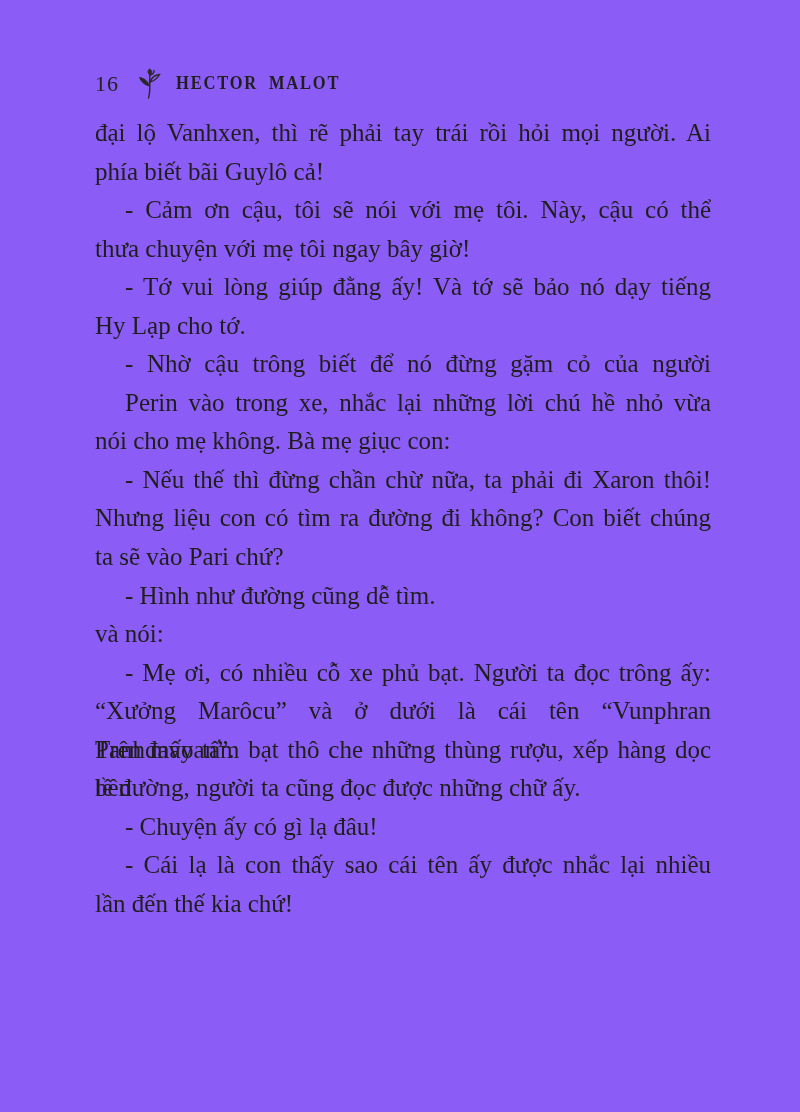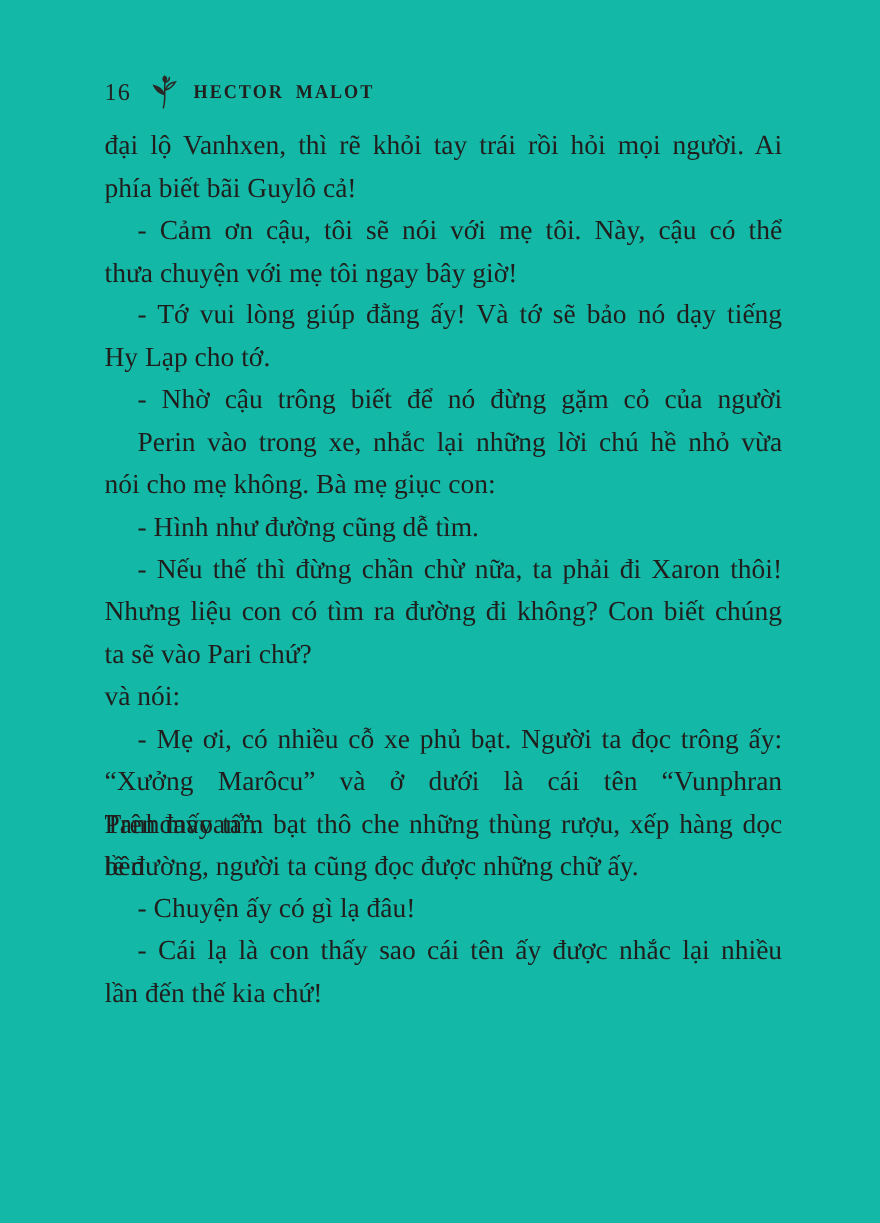--- a/index.html
+++ b/index.html
@@ -1,20 +1,20 @@
 <!DOCTYPE html>
 <html><head>
 <meta charset="utf-8">
 <style>
   html, body { margin: 0; padding: 0; }
   .page {
     position: relative;
     width: 800px;
     height: 1112px;
-    background: #14b8a6;
+    background: #8b5cf6;
     overflow: hidden;
     font-family: "Liberation Serif", "DejaVu Serif", serif;
     color: #1e1c1a;
   }
   
   .header {
     position: absolute;
     top: 66px;
     left: 95px;
     height: 36px;
@@ -78,21 +78,21 @@
           <path d="M14 7 C 16.5 6.5, 18 4.5, 18 2.5"></path>
         </g>
       </svg>
     </span>
     <span class="author">HECTOR MALOT</span>
   </div>
 
   <div class="text-block">
 
     <div>
-      <div class="ln">đại lộ Vanhxen, thì rẽ khỏi tay trái rồi hỏi mọi người. Ai</div>
+      <div class="ln">đại lộ Vanhxen, thì rẽ phải tay trái rồi hỏi mọi người. Ai</div>
       <div class="ln last">phía biết bãi Guylô cả!</div>
     </div>
 
     <div>
       <div class="ln ind">- Cảm ơn cậu, tôi sẽ nói với mẹ tôi. Này, cậu có thể</div>
       <div class="ln last">thưa chuyện với mẹ tôi ngay bây giờ!</div>
     </div>
 
     <div>
       <div class="ln ind">- Tớ vui lòng giúp đằng ấy! Và tớ sẽ bảo nó dạy tiếng</div>
@@ -102,27 +102,27 @@
     <div>
       <div class="ln ind">- Nhờ cậu trông biết để nó đừng gặm cỏ của người</div>
     </div>
 
     <div>
       <div class="ln ind">Perin vào trong xe, nhắc lại những lời chú hề nhỏ vừa</div>
       <div class="ln last">nói cho mẹ không. Bà mẹ giục con:</div>
     </div>
 
     <div>
-      <div class="ln last ind">- Hình như đường cũng dễ tìm.</div>
+      <div class="ln ind">- Nếu thế thì đừng chần chừ nữa, ta phải đi Xaron thôi!</div>
+      <div class="ln">Nhưng liệu con có tìm ra đường đi không? Con biết chúng</div>
+      <div class="ln last">ta sẽ vào Pari chứ?</div>
     </div>
 
     <div>
-      <div class="ln ind">- Nếu thế thì đừng chần chừ nữa, ta phải đi Xaron thôi!</div>
-      <div class="ln">Nhưng liệu con có tìm ra đường đi không? Con biết chúng</div>
-      <div class="ln last">ta sẽ vào Pari chứ?</div>
+      <div class="ln last ind">- Hình như đường cũng dễ tìm.</div>
     </div>
 
     <div>
       <div class="ln last">và nói:</div>
     </div>
 
     <div>
       <div class="ln ind">- Mẹ ơi, có nhiều cỗ xe phủ bạt. Người ta đọc trông ấy:</div>
       <div class="ln">“Xưởng Marôcu” và ở dưới là cái tên “Vunphran Panhđavoan”.</div>
       <div class="ln">Trên mấy tấm bạt thô che những thùng rượu, xếp hàng dọc bên</div>

